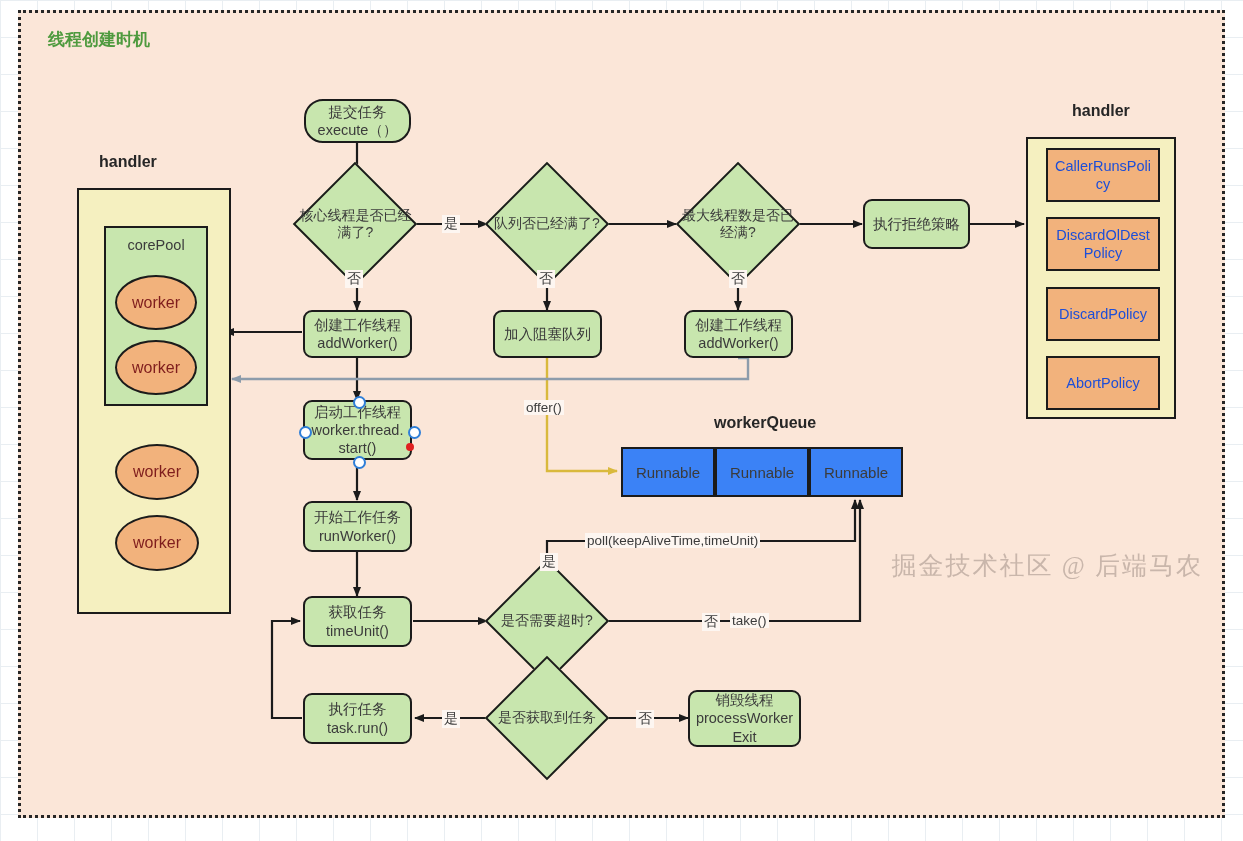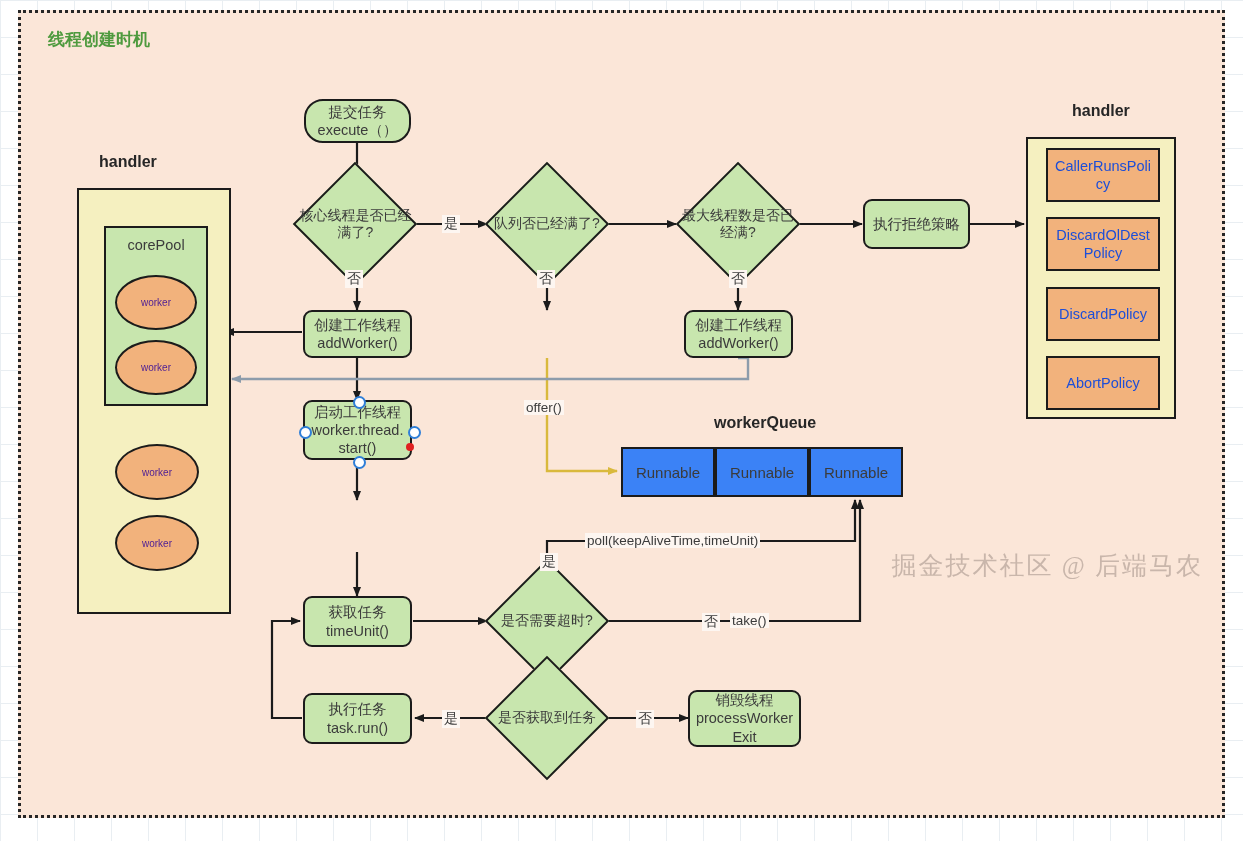--- a/index.html
+++ b/index.html
@@ -45,21 +45,21 @@
     display:flex;align-items:center;justify-content:center;text-align:center;
     color:#3b3b3b;font-size:14px;line-height:1.25;z-index:3;}
 
   .grouplabel{position:absolute;font-weight:bold;font-size:16px;color:#262626;}
   .groupbox{position:absolute;box-sizing:border-box;background:#f5f0c0;border:2.4px solid #1b1b1b;}
   .corepool{position:absolute;box-sizing:border-box;background:#c8e6ae;border:2.4px solid #1b1b1b;
     display:flex;flex-direction:column;align-items:center;}
   .corepool .cap{margin-top:9px;font-size:14.5px;color:#3b3b3b;}
   .worker{position:absolute;box-sizing:border-box;background:#f2b27c;border:2.4px solid #1b1b1b;
     border-radius:50%;display:flex;align-items:center;justify-content:center;
-    font-size:10px;color:#4c1d95;}
+    font-size:16px;color:#7f1d1d;}
   .policy{position:absolute;box-sizing:border-box;background:#f2b27c;border:2.2px solid #1b1b1b;
     display:flex;align-items:center;justify-content:center;text-align:center;
     font-size:14.5px;color:#1d4ed8;line-height:1.25;}
   .qcell{position:absolute;box-sizing:border-box;background:#3b82f6;border:2.4px solid #1b1b1b;
     display:flex;align-items:center;justify-content:center;font-size:15px;color:#3b3b3b;}
 
   .elabel{position:absolute;background:#fdf6f1;color:#3b3b3b;font-size:13.5px;
     padding:0 2px;white-space:nowrap;z-index:5;}
   .elabel.cn{font-size:14px;}
 
@@ -184,33 +184,36 @@
   <div class="dec" style="left:675px;top:180px;width:126px;height:88px;">
     <div class="shape" style="left:19px;top:0px;width:88px;height:88px;"></div>
     <div class="txt" style="white-space:pre-line;">最大线程数是否已
 经满?</div>
   </div>
 
   <div class="node proc" style="left:863px;top:199px;width:107px;height:50px;">执行拒绝策略</div>
 
   <div class="node proc" style="left:303px;top:310px;width:109px;height:48px;white-space:pre-line;">创建工作线程
 addWorker()</div>
+  <div class="node proc" style="left:493px;top:310px;width:109px;height:48px;">加入阻塞队列</div>
   <div class="node proc" style="left:684px;top:310px;width:109px;height:48px;white-space:pre-line;">创建工作线程
 addWorker()</div>
 
   <div class="node proc" style="left:303px;top:400px;width:109px;height:60px;white-space:pre-line;">启动工作线程
 worker.thread.
 start()</div>
 
   <div class="handle" style="left:353px;top:396px;"></div>
   <div class="handle" style="left:299px;top:426px;"></div>
   <div class="handle" style="left:408px;top:426px;"></div>
   <div class="handle" style="left:353px;top:456px;"></div>
   <div class="reddot" style="left:406px;top:443px;"></div>
 
+  <div class="node proc" style="left:303px;top:501px;width:109px;height:51px;white-space:pre-line;">开始工作任务
+runWorker()</div>
   <div class="node proc" style="left:303px;top:596px;width:109px;height:51px;white-space:pre-line;">获取任务
 timeUnit()</div>
 
   <div class="dec" style="left:484px;top:577px;width:126px;height:88px;">
     <div class="shape" style="left:19px;top:0px;width:88px;height:88px;"></div>
     <div class="txt">是否需要超时?</div>
   </div>
 
   <div class="dec" style="left:484px;top:674px;width:126px;height:88px;">
     <div class="shape" style="left:19px;top:0px;width:88px;height:88px;"></div>

